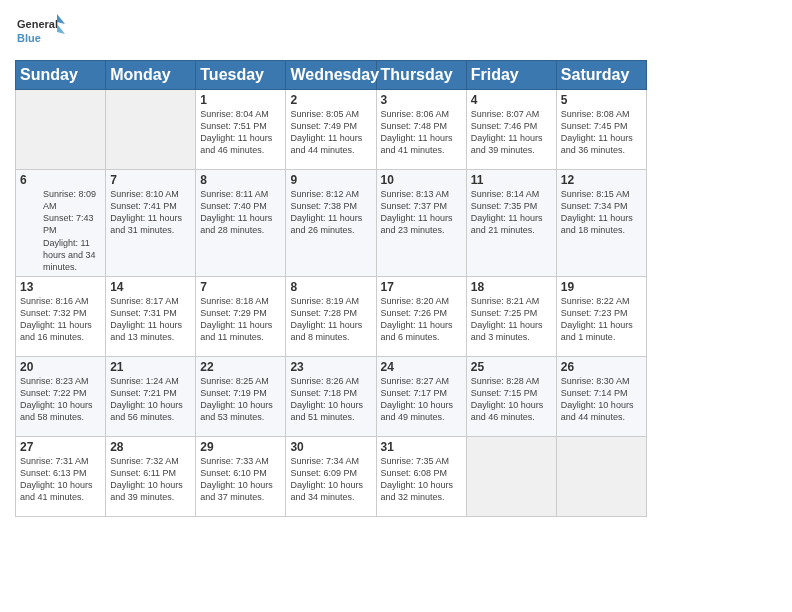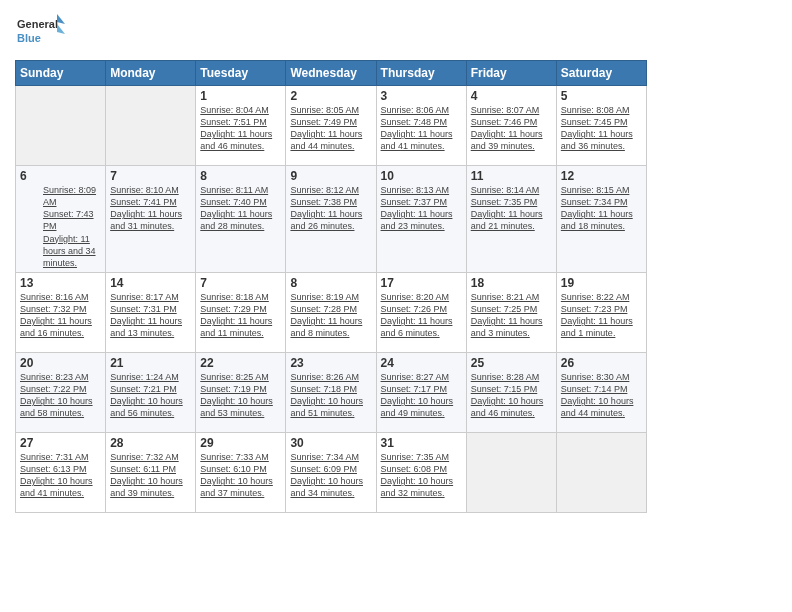--- a/index.html
+++ b/index.html
@@ -41,21 +41,21 @@
       color: #555;
     }
     table {
       width: 100%;
       border-collapse: collapse;
       table-layout: fixed;
     }
     thead tr th {
       background-color: #3b78b0;
       color: #fff;
-      font-size: 12px;
+      font-size: 16px;
       font-weight: bold;
       padding: 5px 4px;
       text-align: left;
       border: 1px solid #2e6090;
     }
     tbody tr td {
       border: 1px solid #ccc;
       vertical-align: top;
       padding: 3px 4px;
       font-size: 9.5px;
@@ -70,21 +70,20 @@
       font-size: 12px;
       font-weight: bold;
       color: #333;
       display: block;
       margin-bottom: 1px;
     }
     .day-info {
       font-size: 9px;
       color: #444;
       line-height: 1.35;
-      text-decoration: underline;
     }
     td.empty {
       background: #f0f0f0 !important;
     }
   </style>
 </head>
 <body>
 
 <div class="page">
   <div class="header">

